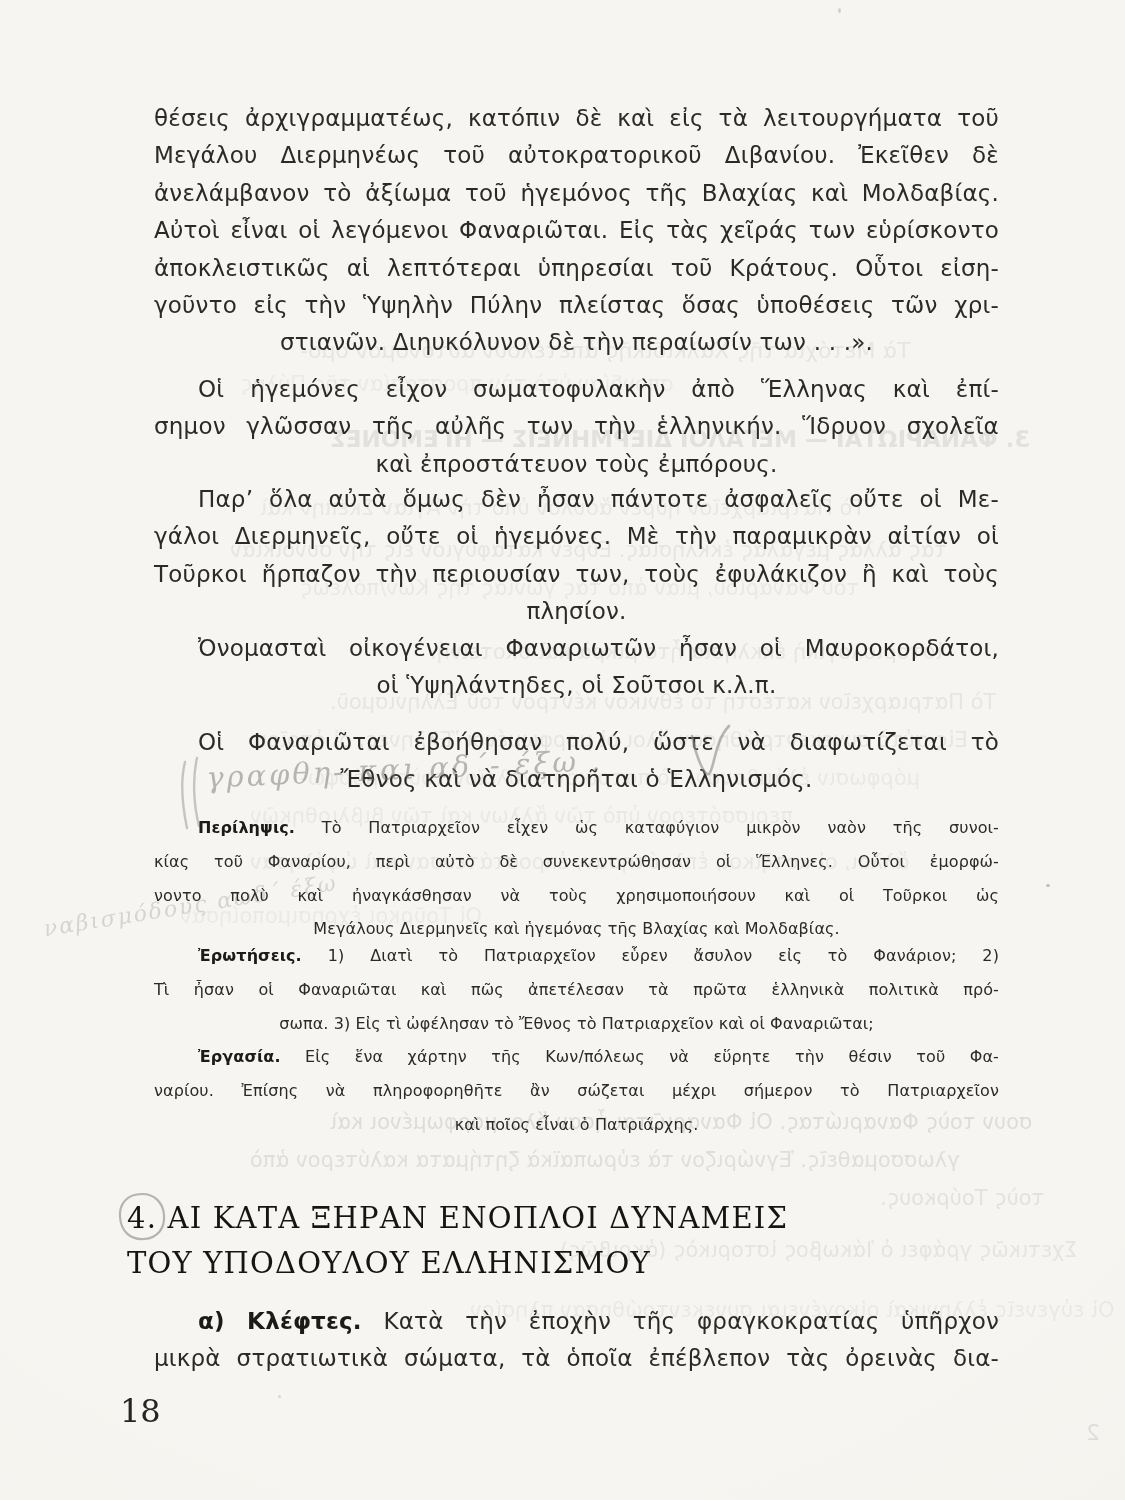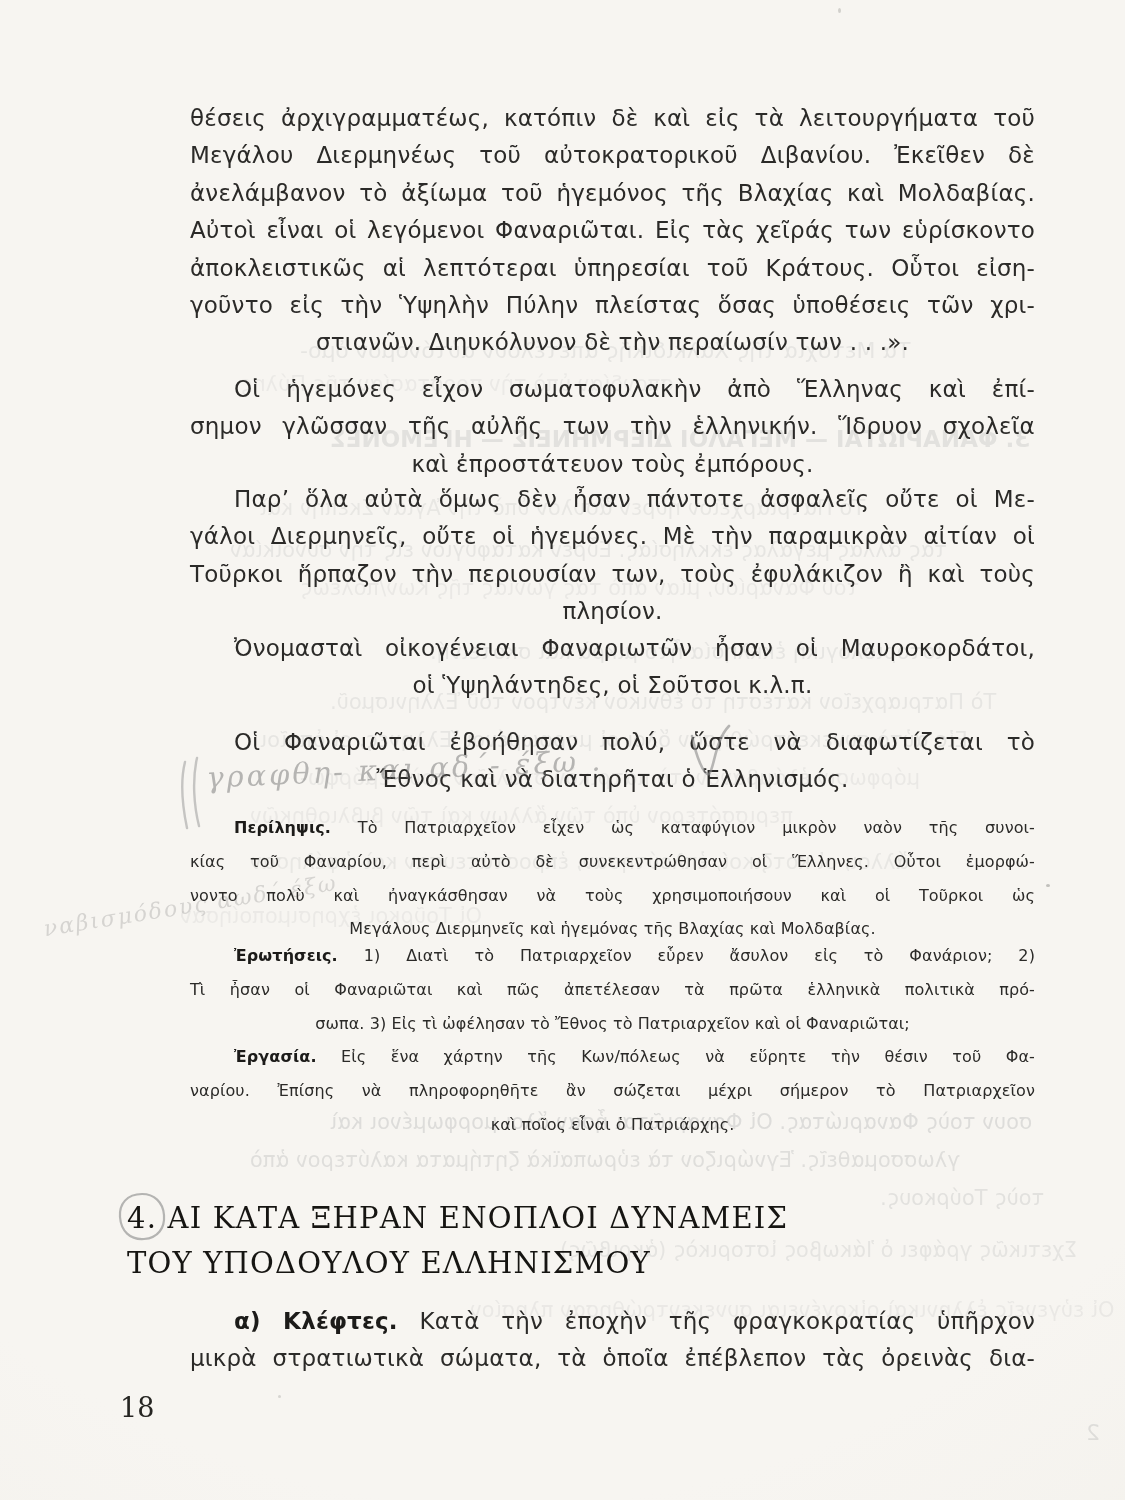--- a/index.html
+++ b/index.html
@@ -8,21 +8,21 @@
     position:relative;
     width:1125px;height:1500px;
     margin:0 auto;
     background:
       radial-gradient(150% 120% at 45% 38%, #f7f5f1 52%, #f1efe9 82%, #e9e7e1 100%);
     overflow:hidden;
     font-family:"DejaVu Sans", sans-serif;
     color:#2b2a28;
   }
   
-  .block{position:absolute;left:154px;width:845px;margin-left:36px;}
+  .block{position:absolute;left:154px;width:845px;}
   .line{
     text-align:justify;
     text-align-last:justify;
     white-space:normal;
   }
   .line.last{text-align:center;text-align-last:auto;}
   .line.indent{text-indent:44px;}
   .body .line{font-size:23px;line-height:37.4px;height:37.4px;letter-spacing:.2px;}
   .small .line{font-size:16px;line-height:33.8px;height:33.8px;letter-spacing:.1px;}
   .small b, .body b{font-weight:bold;color:#1c1b19;}
@@ -30,21 +30,21 @@
   .heading{
     position:absolute;left:127px;top:1196px;
     font-family:"DejaVu Serif", serif;
     font-weight:normal;font-size:29px;letter-spacing:1.2px;
     color:#161512;line-height:45px;
   }
   .heading .h2{}
   
   .pageno{
     position:absolute;left:120px;top:1392px;
-    font-family:"DejaVu Serif", serif;font-size:27px;color:#262522;text-align:right;
+    font-family:"DejaVu Serif", serif;font-size:32px;color:#262522;text-align:right;
   }
   
   .ghost{
     position:absolute;
     transform:scaleX(-1);
     color:#5a6065;
     filter:blur(.7px);
     white-space:nowrap;
     font-family:"DejaVu Sans", sans-serif;
   }

